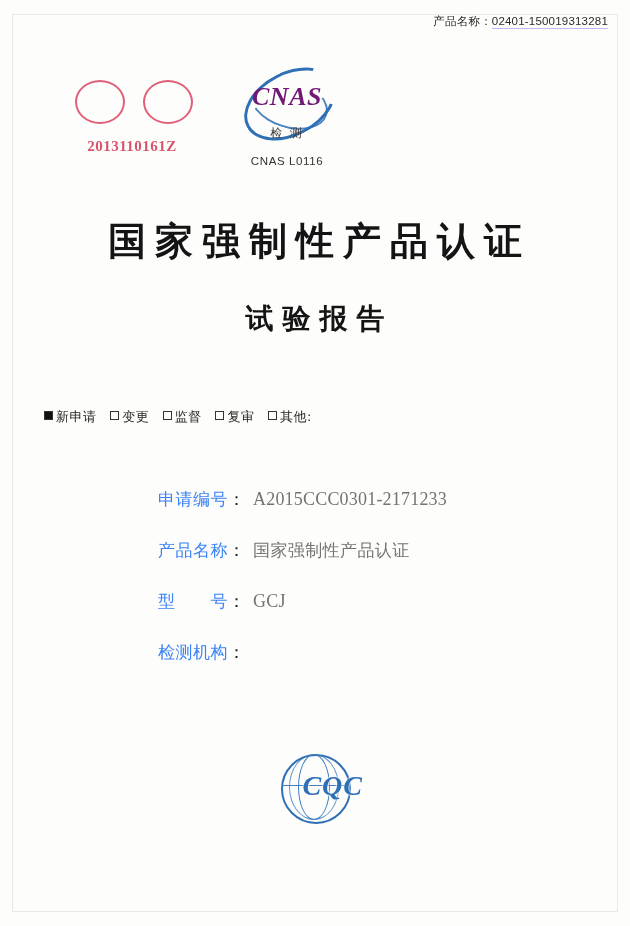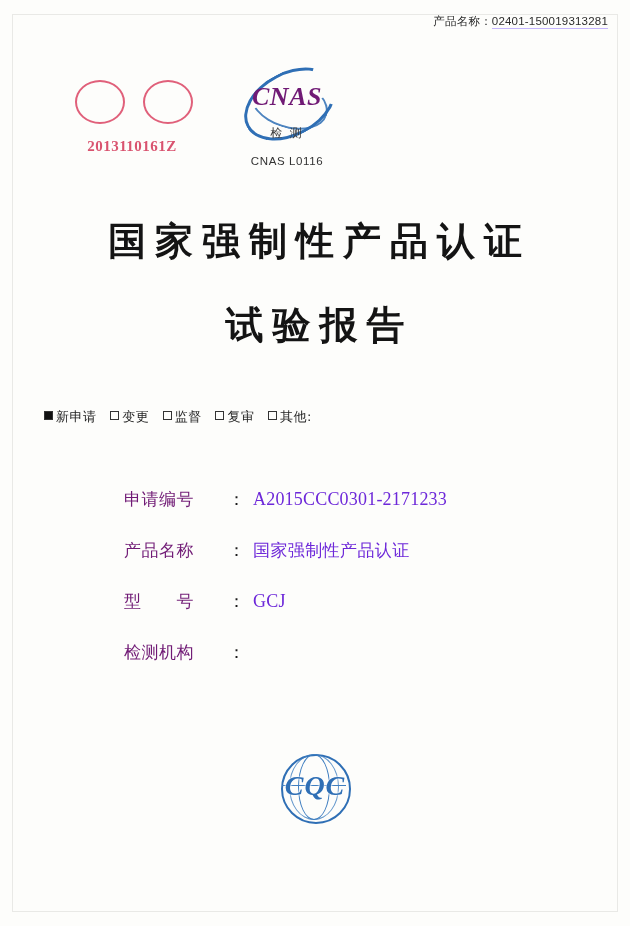--- a/index.html
+++ b/index.html
@@ -184,21 +184,21 @@
     color: #141414;
     letter-spacing: 9px;
     text-indent: 9px;
   }
   .title-main {
     top: 216px;
     font-size: 38px;
   }
   .title-sub {
     top: 300px;
-    font-size: 38px;
+    font-size: 28px;
   }
 
   
   .checkrow {
     position: absolute;
     top: 408px;
     left: 0;
     width: 100%;
     font-family: "DejaVu Sans", sans-serif;
     font-size: 13px;
@@ -229,31 +229,32 @@
   .field {
     display: flex;
     align-items: baseline;
     margin-bottom: 28px;
     font-size: 17px;
   }
   .field .label {
     font-family: "DejaVu Serif", serif;
     width: 104px;
     flex: 0 0 104px;
-    color: #701a75;
+    color: #3b82f6;
     letter-spacing: 0.5px;
+    text-align: right;
   }
   .field .colon {
     flex: 0 0 auto;
     margin-right: 8px;
     font-family: "DejaVu Serif", serif;
   }
   .field .value {
     font-family: "DejaVu Serif", serif;
-    color: #6d28d9;
+    color: #737373;
     letter-spacing: 0.4px;
   }
   .field .value.latin {
     font-family: "Liberation Serif", serif;
     font-size: 18px;
     letter-spacing: 0.2px;
   }
   .field.lab { margin-bottom: 4px; }
   .lab-second {
     font-family: "DejaVu Serif", serif;
@@ -299,21 +300,21 @@
     left: 15px;
     top: 33px;
     width: 64px;
     border-top: 1.6px solid #3f7ec0;
   }
   .cqc .letters {
     position: absolute;
     left: 0;
     top: 18px;
     width: 96px;
-    text-align: center;
+    text-align: right;
     font-family: "Liberation Serif", serif;
     font-weight: bold;
     font-style: italic;
     font-size: 28px;
     color: #2f6fb5;
     letter-spacing: 1px;
     text-shadow: 0 0 2px #ffffff, 0 0 3px #ffffff;
   }
 </style>
 </head>

